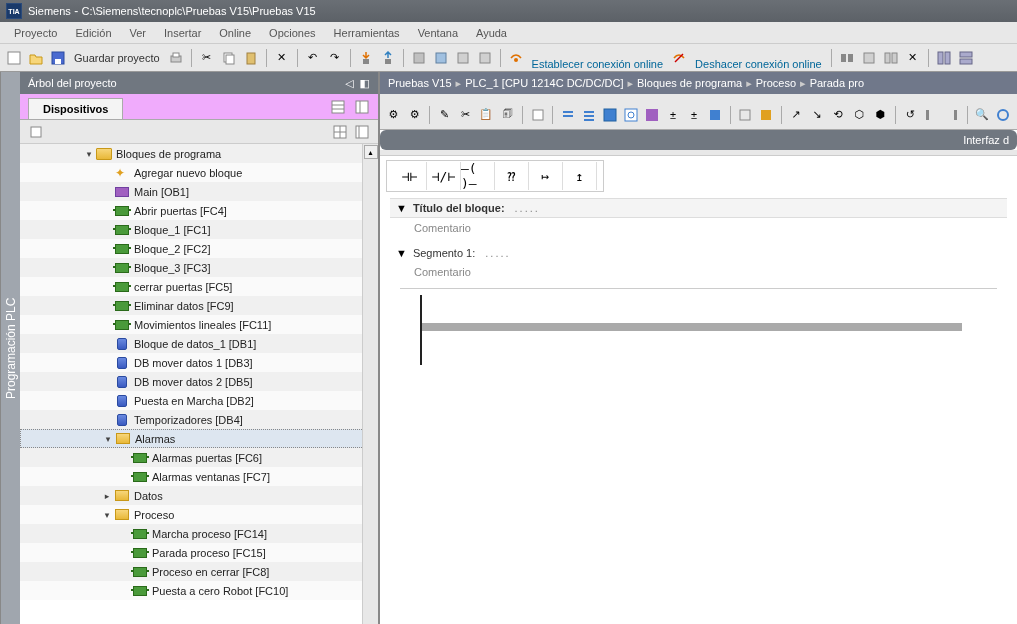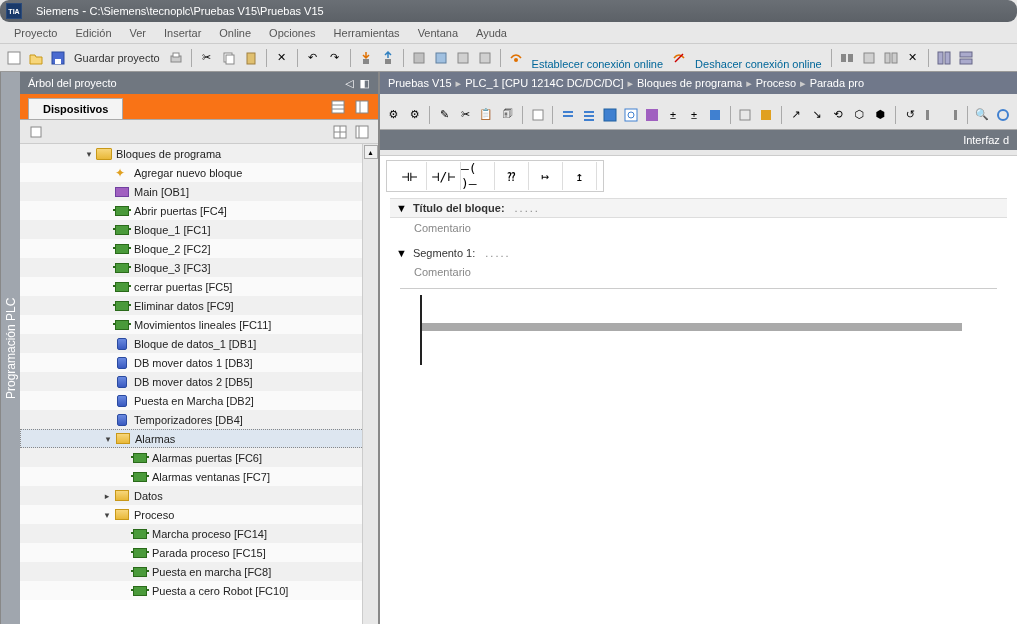--- a/index.html
+++ b/index.html
@@ -1,19 +1,19 @@
 <!DOCTYPE html>
 <html><head>
 <meta charset="utf-8">
 <style>
 * { margin: 0; padding: 0; box-sizing: border-box; font-family: "Segoe UI", Tahoma, sans-serif; font-size: 11px; }
 body { background: #e8e8e8; width: 1017px; height: 624px; overflow: hidden; }
 
 
-.titlebar { height: 22px; background: linear-gradient(#6a6f75,#5c6167); color: #fff; display: flex; align-items: center; padding: 0 6px; gap: 14px; border-radius: 9px; }
+.titlebar { height: 22px; background: linear-gradient(#6a6f75,#5c6167); color: #fff; display: flex; align-items: center; padding: 0 6px; gap: 6px; }
 .titlebar .logo { width: 16px; height: 16px; background: #1a3a6a; color: #fff; font-size: 7px; font-weight: bold; display: flex; align-items: center; justify-content: center; border: 1px solid #2a4a7a; }
 .titlebar .title { font-size: 12px; }
 
 
 .menubar { height: 22px; background: #e8e8e8; display: flex; align-items: center; padding: 0 6px; gap: 2px; border-bottom: 1px solid #ccc; }
 .menubar .menu-item { padding: 2px 8px; color: #555; cursor: pointer; }
 
 
 .toolbar-top { height: 28px; background: #e8e8e8; display: flex; align-items: center; padding: 0 4px; gap: 2px; border-bottom: 1px solid #999; }
 .tb-btn { width: 20px; height: 20px; display: flex; align-items: center; justify-content: center; cursor: pointer; border: 1px solid transparent; }
@@ -23,21 +23,21 @@
 
 
 .main-row { display: flex; height: calc(624px - 22px - 22px - 28px); }
 
 
 .vert-tab { width: 20px; background: #a0a6ae; display: flex; align-items: center; justify-content: center; writing-mode: vertical-rl; transform: rotate(180deg); color: #fff; font-size: 12px; border-right: 1px solid #888; cursor: pointer; }
 
 
 .tree-panel { width: 360px; background: #e8e8e8; border-right: 2px solid #888; display: flex; flex-direction: column; }
 .tree-title { height: 22px; background: #707780; color: #fff; display: flex; align-items: center; justify-content: space-between; padding: 0 8px; font-size: 12px; }
-.tab-row { height: 26px; display: flex; align-items: flex-end; background: #f97316; padding-left: 8px; border-bottom: 1px solid #aaa; position: relative; }
+.tab-row { height: 26px; display: flex; align-items: flex-end; background: #f0abfc; padding-left: 8px; border-bottom: 1px solid #aaa; position: relative; }
 .tab-row .tab { background: #f4f4f4; border: 1px solid #aaa; border-bottom: none; padding: 4px 14px; font-weight: bold; cursor: pointer; }
 .tab-row .tab-icons { position: absolute; right: 6px; top: 3px; display: flex; gap: 4px; }
 .tree-toolbar { height: 24px; display: flex; align-items: center; justify-content: space-between; padding: 0 6px; border-bottom: 1px solid #ccc; background: #e8e8e8; }
 .tree-body { flex: 1; overflow-y: auto; background: #fff; position: relative; }
 .tree-body .scroll-gutter { position: absolute; right: 0; top: 0; width: 16px; height: 100%; background: #e8e8e8; border-left: 1px solid #ccc; }
 .tree-row { height: 19px; display: flex; align-items: center; padding-left: 6px; cursor: pointer; white-space: nowrap; }
 .tree-row:nth-child(odd) { background: #fafafa; }
 .tree-row:nth-child(even) { background: #f0f0f0; }
 .tree-row.selected { background: #dde6f0; border: 1px dotted #888; }
 .tree-row .indent { display: inline-block; }
@@ -55,21 +55,21 @@
 .ico-db { width: 10px; height: 12px; background: linear-gradient(#6a8ae0,#3a5ac0); border-radius: 2px; border: 1px solid #2a4aa0; }
 .ico-add { width: 14px; height: 14px; position: relative; }
 .ico-add::before { content: "✦"; color: #e0a020; font-size: 12px; }
 
 
 .editor-panel { flex: 1; display: flex; flex-direction: column; background: #ffffff; overflow: hidden; }
 .breadcrumb { height: 22px; background: #70788a; color: #fff; display: flex; align-items: center; padding: 0 8px; gap: 4px; font-size: 11px; overflow: hidden; white-space: nowrap; }
 .breadcrumb .crumb { cursor: pointer; }
 .breadcrumb .sep { color: #ccc; }
 .editor-toolbar { height: 30px; background: #e8e8e8; border-bottom: 1px solid #aaa; display: flex; align-items: center; padding: 0 4px; gap: 2px; overflow: hidden; }
-.editor-sub { height: 20px; background: #707780; color: #fff; display: flex; align-items: center; justify-content: flex-end; padding: 6px 8px; font-size: 11px; }
+.editor-sub { height: 20px; background: #707780; color: #fff; display: flex; align-items: center; justify-content: flex-end; padding: 6px 8px; font-size: 11px; border-radius: 6px; }
 .lad-toolbar { height: 32px; background: #fff; border-bottom: 1px solid #ccc; display: flex; align-items: center; padding: 0 6px; gap: 0; margin: 4px 6px 0 6px; border: 1px solid #ccc; width: fit-content; }
 .lad-btn { width: 34px; height: 28px; display: flex; align-items: center; justify-content: center; border-right: 1px solid #ddd; cursor: pointer; font-size: 13px; font-family: monospace; }
 .block-section { padding: 6px 10px; }
 .block-title-row { display: flex; align-items: center; gap: 6px; background: #f4f4f4; padding: 3px 6px; border-top: 1px solid #ddd; border-bottom: 1px solid #ddd; }
 .block-title-row .expander { cursor: pointer; }
 .block-title { font-weight: bold; color: #333; }
 .dots { color: #888; letter-spacing: 2px; margin-left: 4px; }
 .comment { color: #888; padding: 4px 6px 10px 24px; font-size: 11px; }
 .segment-row { display: flex; align-items: center; gap: 6px; padding: 3px 6px; }
 .segment-title { font-weight: normal; color: #333; }
@@ -457,21 +457,21 @@
             <div class="ico-block-green"></div>
           </span>
           <span class="label">Parada proceso [FC15]</span>
         </div>
         <div class="tree-row">
           <span class="indent" style="width: 94px;"></span>
           <span class="expander"></span>
           <span class="ico">
             <div class="ico-block-green"></div>
           </span>
-          <span class="label">Puesta en marcha [FC8]</span>
+          <span class="label">Proceso en cerrar [FC8]</span>
         </div>
         <div class="tree-row">
           <span class="indent" style="width: 94px;"></span>
           <span class="expander"></span>
           <span class="ico">
             <div class="ico-block-green"></div>
           </span>
           <span class="label">Puesta a cero Robot [FC10]</span>
         </div>
       </div>

